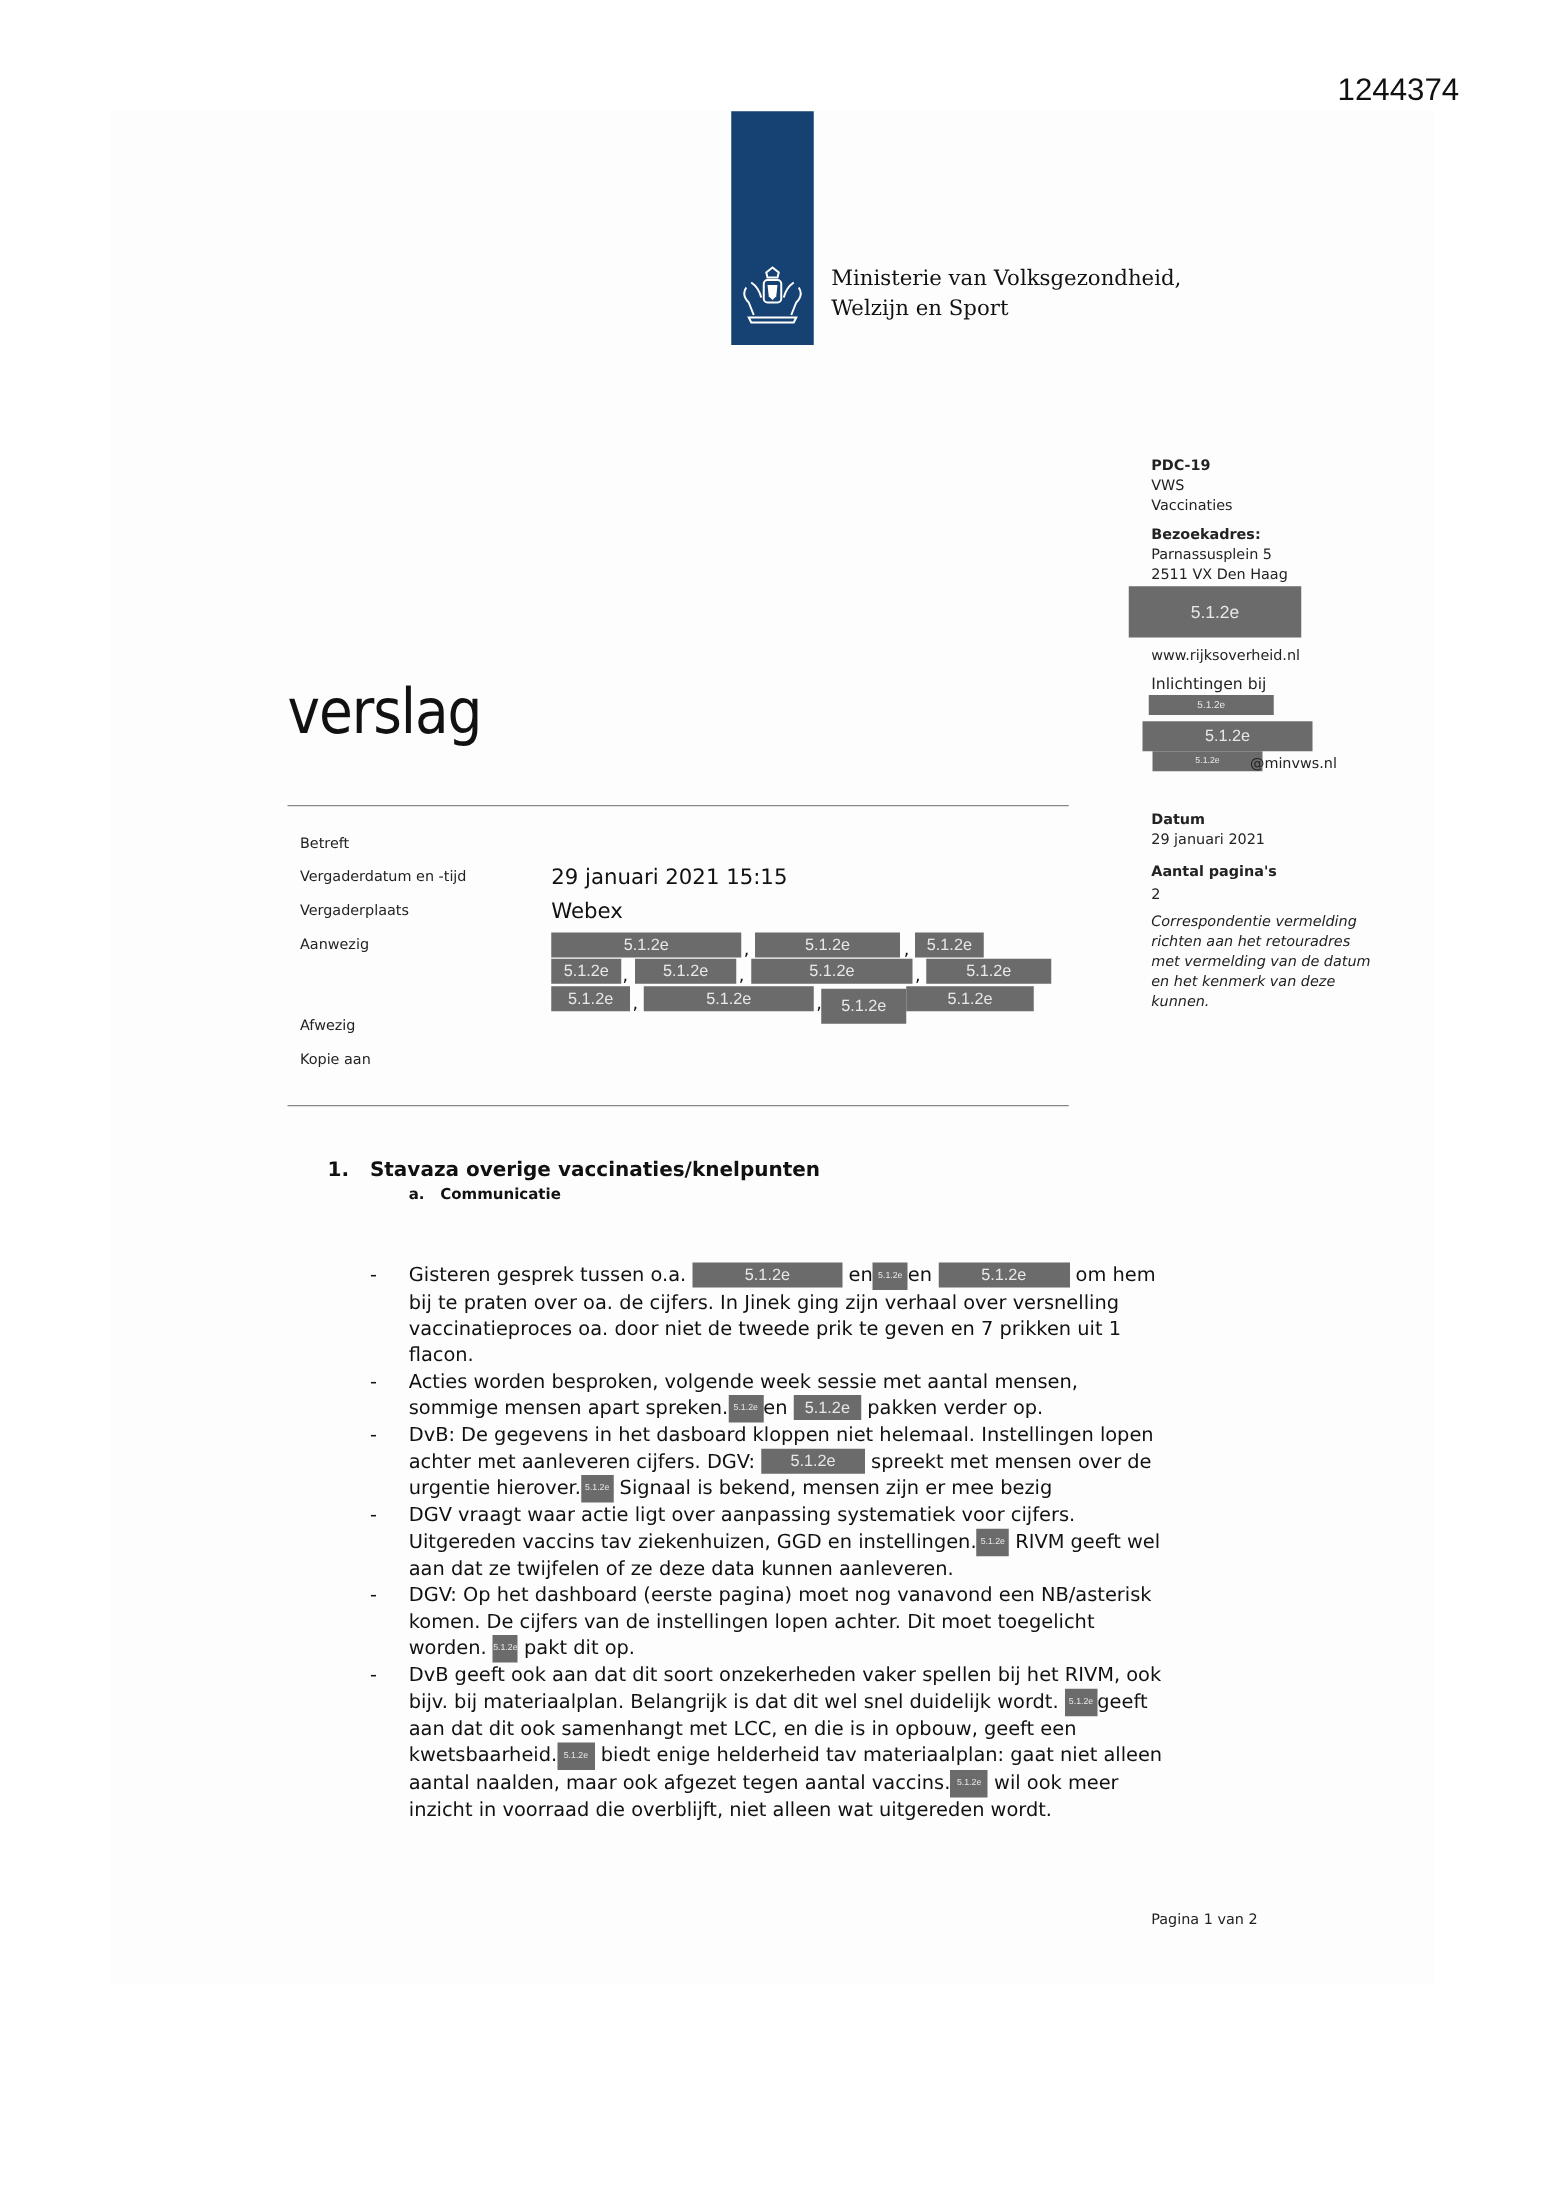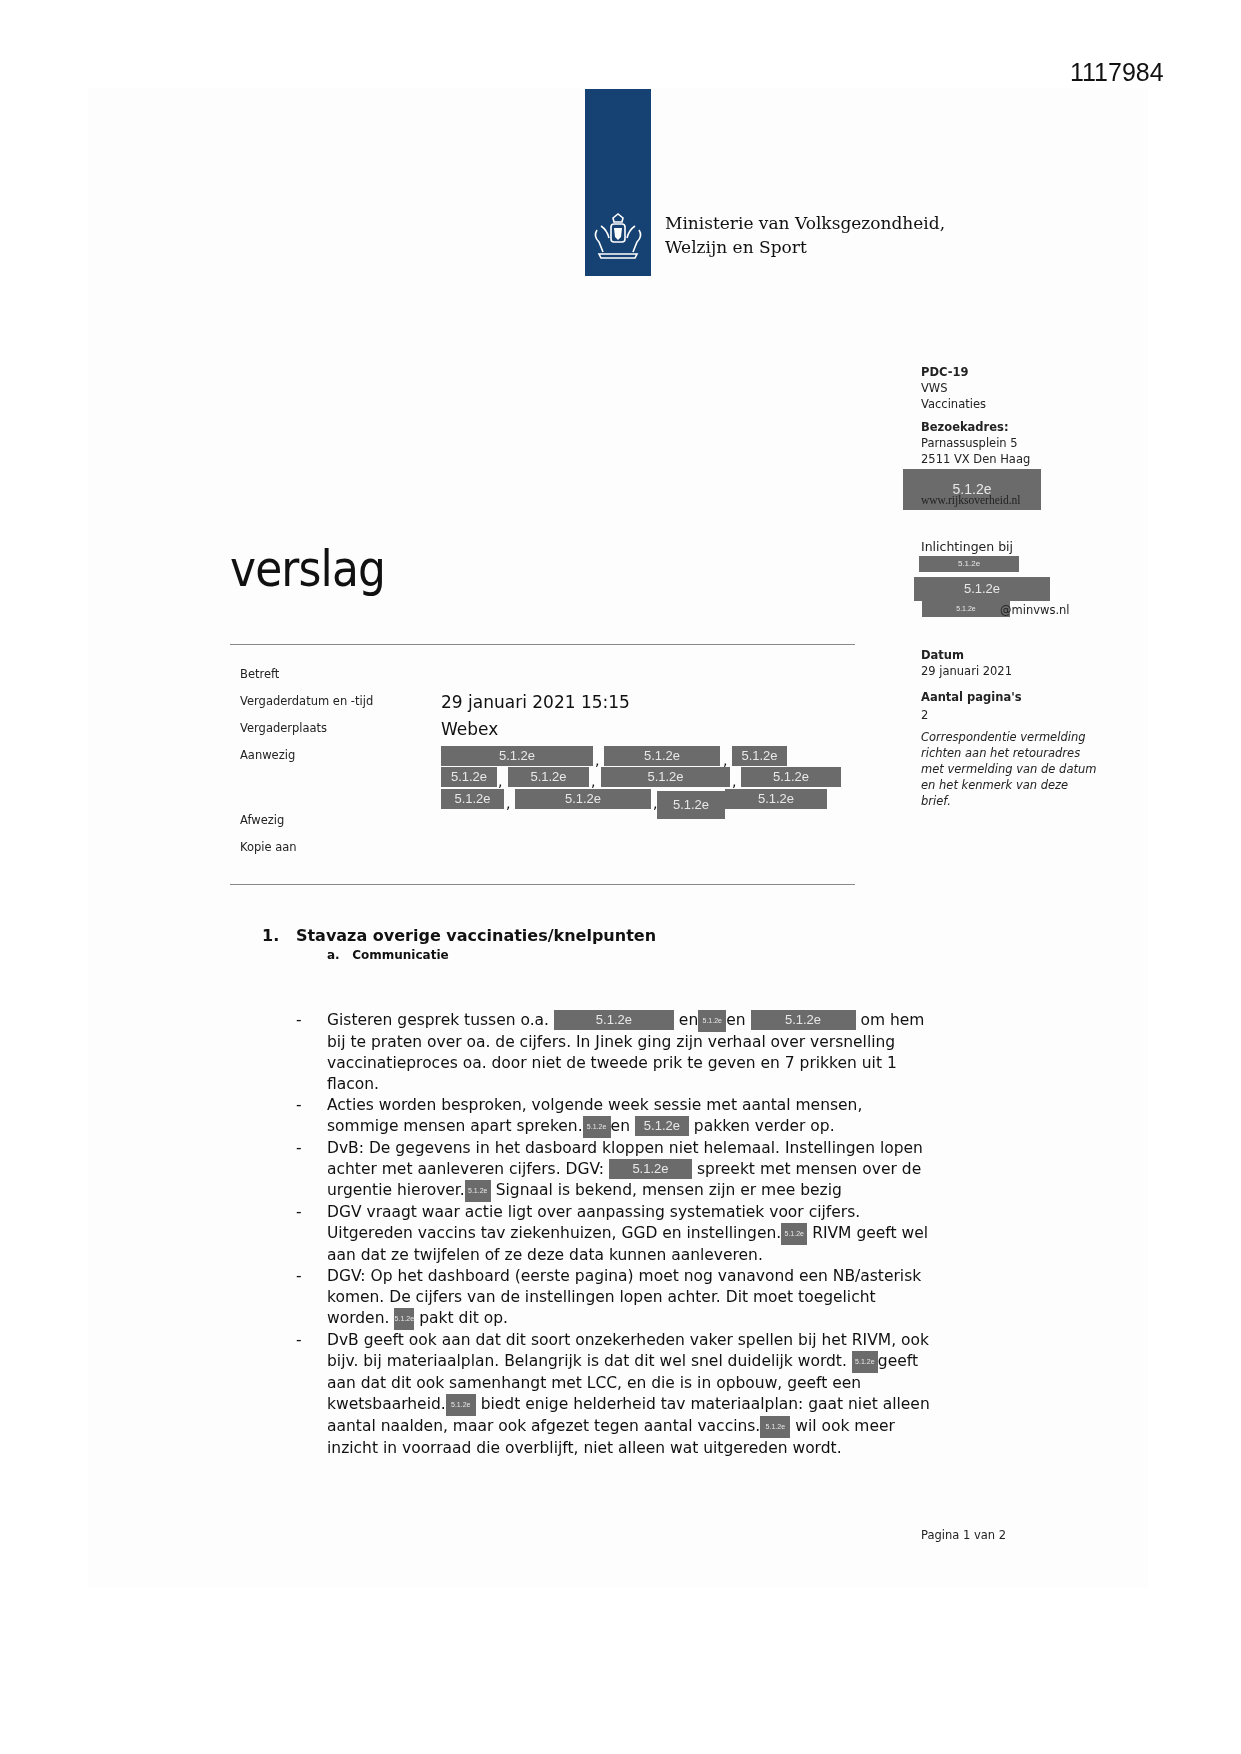--- a/index.html
+++ b/index.html
@@ -25,21 +25,21 @@
   .inl { display:inline-block; background:#6b6b6b; color:#e8e8e8; font-family:"Liberation Sans", sans-serif; text-align:center; vertical-align:top; }
   .inl.lg { font-size:13px; height:20px; line-height:20px; }
   .inl.sm { font-size:7px; height:22px; line-height:22px; }
   .footer { position:absolute; left:921px; top:1528px; font-size:11.5px; color:#222; }
 </style>
 </head>
 <body>
 
 <div class="scan"></div>
 
-<div class="docnum">1117984</div>
+<div class="docnum">1244374</div>
 
 <div class="logo-bar"></div>
 <svg class="logo-crest" viewBox="0 0 58 50">
   <g fill="none" stroke="#ffffff" stroke-width="1.6">
     <path d="M24 6 L29 2 L34 6 L33 10 L25 10 Z"></path>
     <rect x="22" y="12" width="14" height="18" rx="3"></rect>
     <path d="M8 18 Q4 24 10 30 L14 40 M50 18 Q54 24 48 30 L44 40"></path>
     <path d="M12 14 Q18 18 20 26 M46 14 Q40 18 38 26"></path>
     <path d="M10 42 L48 42 L46 46 L12 46 Z"></path>
   </g>
@@ -52,40 +52,40 @@
 
 <div class="sidebar" style="top:364px;">
   <div><b>PDC-19</b></div>
   <div>VWS</div>
   <div>Vaccinaties</div>
   <div style="margin-top:7px;"><b>Bezoekadres:</b></div>
   <div>Parnassusplein 5</div>
   <div>2511 VX  Den Haag</div>
 </div>
 <div class="redact" style="left:903px;top:469px;width:138px;height:41px;line-height:41px;font-size:14px;">5.1.2e</div>
-<div class="sidebar" style="top:492px;font-family:Liberation Serif, serif;">www.rijksoverheid.nl</div>
+<div class="sidebar" style="top:516px;">www.rijksoverheid.nl</div>
 <div class="sidebar" style="top:539px;font-weight:normal;font-size:12.5px;">Inlichtingen bij</div>
 <div class="redact" style="left:919px;top:556px;width:100px;height:16px;line-height:16px;font-size:8px;">
   <span>5.1.2e</span>
 </div>
 <div class="redact" style="left:914px;top:577px;width:136px;height:24px;line-height:24px;font-size:13px;">5.1.2e</div>
 <div class="redact" style="left:922px;top:601px;width:88px;height:16px;line-height:16px;font-size:7px;">5.1.2e</div>
 <div class="sidebar" style="left:1000px;top:602px;">@minvws.nl</div>
 
 <div class="sidebar" style="top:647px;">
   <div><b>Datum</b></div>
   <div>29 januari 2021</div>
   <div style="margin-top:10px;"><b>Aantal pagina's</b></div>
   <div style="margin-top:2px;">2</div>
   <div style="margin-top:6px;font-style:italic;">
     <div>Correspondentie vermelding</div>
     <div>richten aan het retouradres</div>
     <div>met vermelding van de datum</div>
     <div>en het kenmerk van deze</div>
-    <div>brief.</div>
+    <div>kunnen.</div>
   </div>
 </div>
 
 <div class="title">verslag</div>
 <div class="rule" style="top:644px;"></div>
 
 <div class="meta-label" style="top:667px;">Betreft</div>
 <div class="meta-label" style="top:694px;">Vergaderdatum en -tijd</div>
 <div class="meta-value" style="top:692px;">29 januari 2021 15:15</div>
 <div class="meta-label" style="top:721px;">Vergaderplaats</div>

